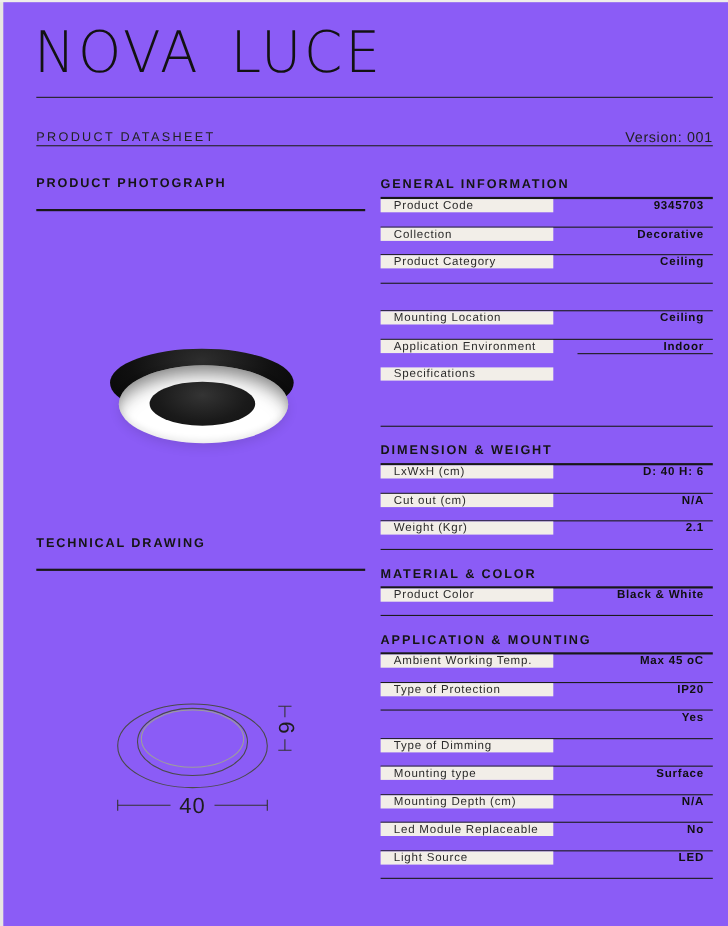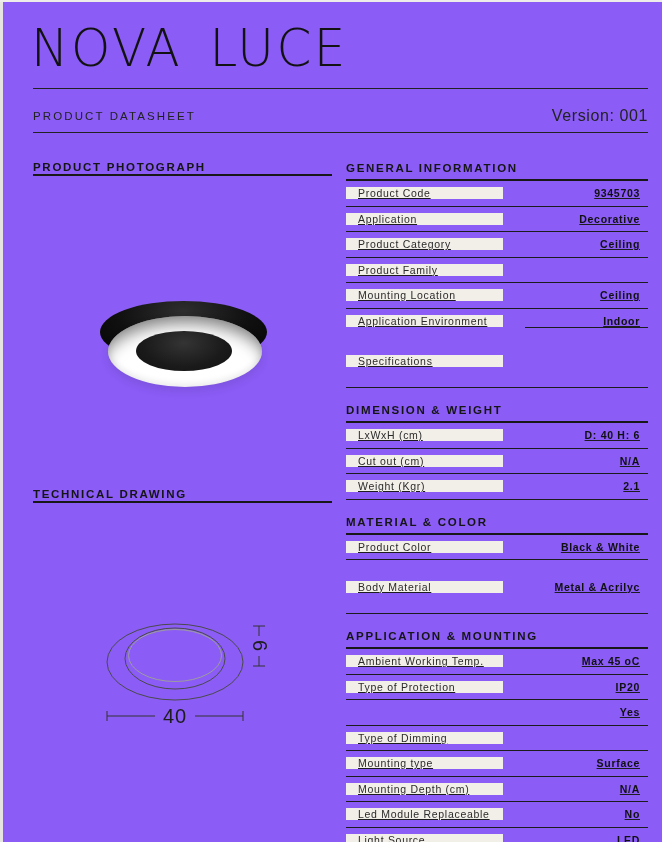--- a/index.html
+++ b/index.html
@@ -17,33 +17,33 @@
   .logo {
     position:absolute; left:31px; top:18px;
     font-family:"DejaVu Sans","Liberation Sans",sans-serif;
     font-weight:200; font-size:50px; letter-spacing:2.5px; word-spacing:9px;
     color:#121212; white-space:nowrap; transform:scaleY(1.04); transform-origin:left top;
   }
   .rule { position:absolute; left:33px; width:615px; height:0; border-top:1.5px solid #222; }
   .rule-1 { top:88px; }
   .rule-2 { top:132px; }
   .subheader {
-    position:absolute; left:33px; top:107px; width:615px;
+    position:absolute; left:33px; top:117px; width:615px;
     display:flex; justify-content:space-between; align-items:center;
   }
   .doc-title { font-size:11.5px; font-weight:500; letter-spacing:2.1px; color:#222; }
-  .doc-version { font-size:16px; font-weight:400; letter-spacing:0.6px; color:#222; }
+  .doc-version { font-size:13px; font-weight:400; letter-spacing:0.6px; color:#222; }
 
   
   .left-col  { position:absolute; left:33px;  top:160px; width:299px; height:682px; }
   .right-col { position:absolute; left:346px; top:161px; width:302px; }
 
   .block-title {
     font-size:11.5px; font-weight:700; letter-spacing:1.7px; color:#151515;
-    line-height:14px; padding-bottom:0; border-bottom:2px solid #181818;
+    line-height:14px; padding-bottom:16px; border-bottom:2px solid #181818;
   }
 
   
   .photo-block { position:absolute; left:0; top:0; width:100%; }
   .photo-stage { position:relative; width:299px; height:300px; }
   .lamp-body {
     position:absolute; left:67px; top:125px; width:167px; height:62px;
     border-radius:50%;
     background:radial-gradient(ellipse at 50% 18%, #2e2e2e 0%, #101010 55%, #050505 100%);
   }
@@ -67,21 +67,21 @@
   .draw-line-light { stroke:#9d9d9d; stroke-width:1; fill:none; }
   .dim-line { stroke:#333; stroke-width:1; }
   .dim-text { fill:#1d1d1d; font-family:"Liberation Sans",sans-serif; font-size:20px; font-weight:500; letter-spacing:1px; }
 
   
   .spec-section { margin-bottom:15px; }
   .spec-title {
     font-size:11.5px; font-weight:700; letter-spacing:1.7px; color:#151515;
     line-height:14px; padding-bottom:4px; border-bottom:2px solid #181818;
   }
-  .spec-row { display:flex; align-items:center; height:25.5px; border-bottom:1px solid #1c1c1c;text-decoration:underline; }
+  .spec-row { display:flex; align-items:flex-start; height:25.5px; border-bottom:1px solid #1c1c1c; }
   .spec-row.tall { height:54px; }
   .spec-row.partial { border-bottom:none;gap:22px; }
   .spec-row.partial .spec-value { border-bottom:1px solid #1c1c1c; }
   .spec-label {
     width:157px; background:#f2eee8; display:flex; align-items:center;
     padding-left:12px; font-size:10.5px; font-weight:400; letter-spacing:0.7px; color:#2b2b2b;
   }
   .spec-value {
     flex:1; display:flex; align-items:center; justify-content:flex-end;
     padding-right:8px; font-size:10.5px; font-weight:700; letter-spacing:0.7px; color:#101010;
@@ -142,29 +142,28 @@
   </div>
 
   <div class="right-col">
       <section class="spec-section">
         <h3 class="spec-title">GENERAL INFORMATION</h3>
         <div class="spec-row">
           <div class="spec-label">Product Code</div>
           <div class="spec-value">9345703</div>
         </div>
         <div class="spec-row">
-          <div class="spec-label">Application</div>
+          <div class="spec-label">Collection</div>
           <div class="spec-value">Decorative</div>
         </div>
         <div class="spec-row">
           <div class="spec-label">Product Category</div>
           <div class="spec-value">Ceiling</div>
         </div>
         <div class="spec-row">
-          <div class="spec-label">Product Family</div>
         </div>
         <div class="spec-row">
           <div class="spec-label">Mounting Location</div>
           <div class="spec-value">Ceiling</div>
         </div>
         <div class="spec-row partial">
           <div class="spec-label">Application Environment</div>
           <div class="spec-value">Indoor</div>
         </div>
         <div class="spec-row tall">
@@ -186,24 +185,20 @@
           <div class="spec-label">Weight (Kgr)</div>
           <div class="spec-value">2.1</div>
         </div>
       </section>
       <section class="spec-section">
         <h3 class="spec-title">MATERIAL &amp; COLOR</h3>
         <div class="spec-row">
           <div class="spec-label">Product Color</div>
           <div class="spec-value">Black &amp; White</div>
         </div>
-        <div class="spec-row tall">
-          <div class="spec-label">Body Material</div>
-          <div class="spec-value">Metal &amp; Acrilyc</div>
-        </div>
       </section>
       <section class="spec-section">
         <h3 class="spec-title">APPLICATION &amp; MOUNTING</h3>
         <div class="spec-row">
           <div class="spec-label">Ambient Working Temp.</div>
           <div class="spec-value">Max 45 oC</div>
         </div>
         <div class="spec-row">
           <div class="spec-label">Type of Protection</div>
           <div class="spec-value">IP20</div>

